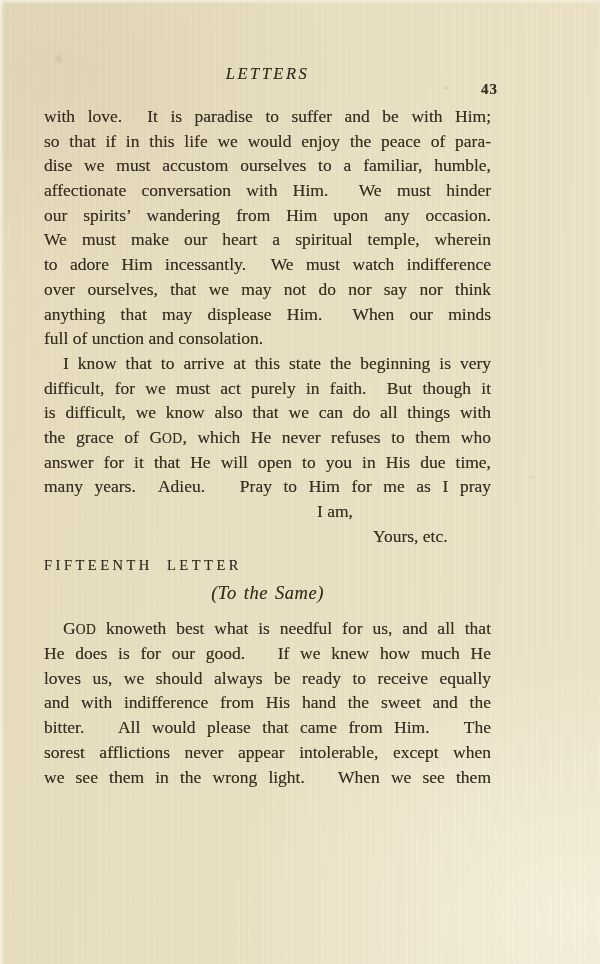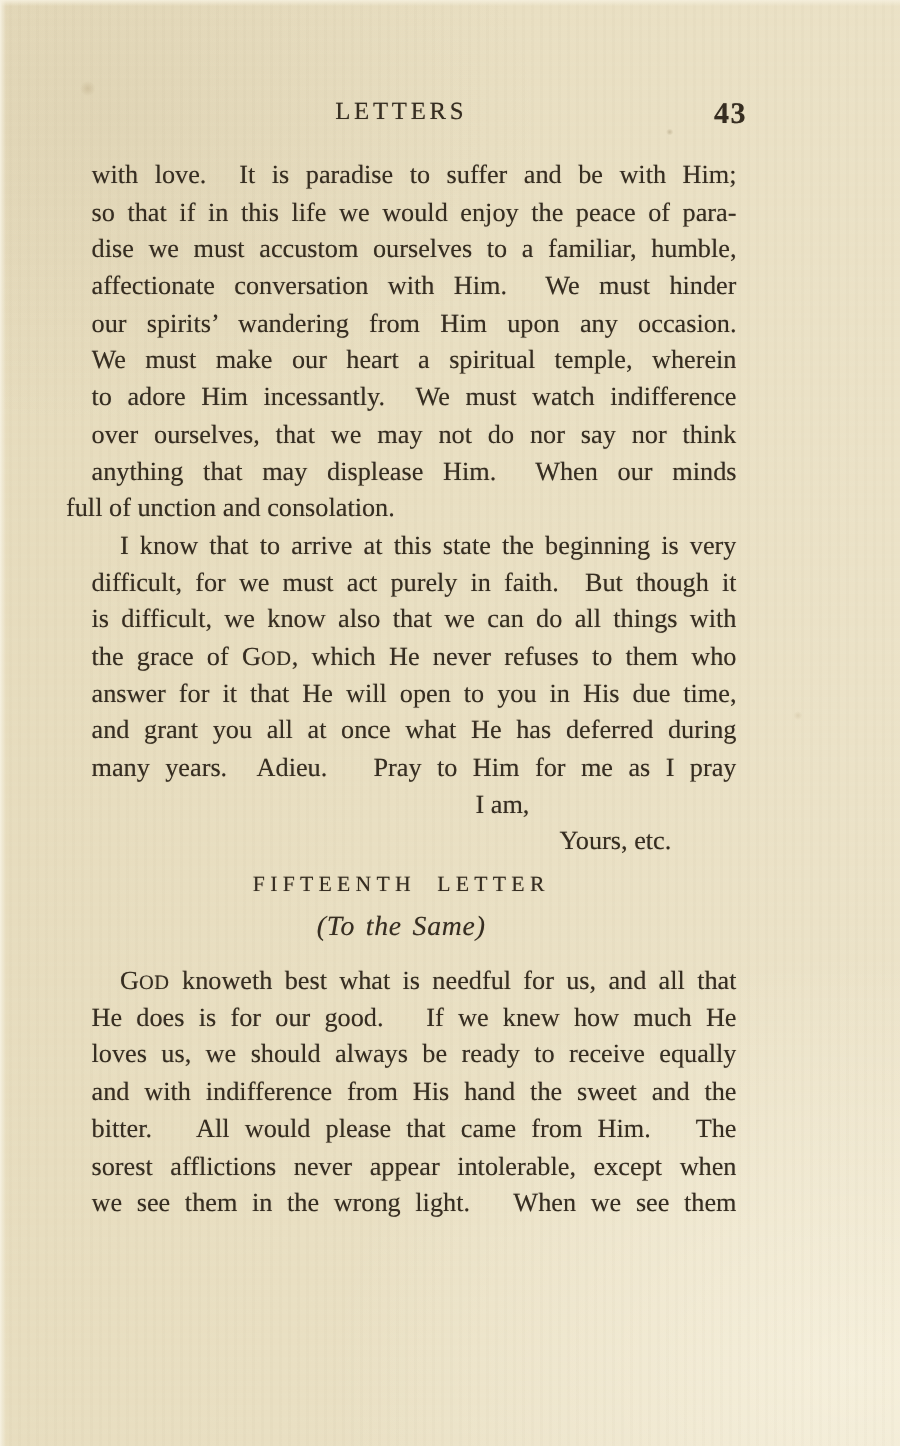--- a/index.html
+++ b/index.html
@@ -46,58 +46,58 @@
              background: radial-gradient(circle, rgba(150,125,80,0.16), rgba(150,125,80,0) 70%); }
 
   .running-header {
     position: absolute;
     top: 64px; left: 44px; width: 447px; height: 22px;
     text-shadow: 0 0 0.5px rgba(54,45,33,0.55);
   }
   .running-title {
     position: absolute; left: 0; right: 0; top: 0;
     text-align: center;
+    font-style: italic;
     font-size: 16.5px;
     letter-spacing: 2.5px;
   }
   .page-number {
-    position: absolute; right: -7px; top: 1px;
+    position: absolute; right: -7px; top: 17px;
     font-weight: bold;
-    font-size: 20px;
+    font-size: 15px;
     letter-spacing: 1px;
   }
 
   .text-block {
     position: absolute;
     top: 104px; left: 44px; width: 447px;
     font-size: 17.5px;
     line-height: 24.7px;
     text-shadow: 0 0 0.55px rgba(54,45,33,0.5);
   }
   .line {
     height: 24.7px;
     white-space: pre-wrap;
     overflow: hidden;
   }
   .line.just {
     text-align: justify;
     text-align-last: justify;
     text-justify: inter-word;
-    margin-left: 17px;
   }
   .line.ind { text-indent: 19px; }
   .sc { font-size: 0.78em; letter-spacing: 0.4px; }
 
   .sig-closing { height: 24.7px; padding-left: 273px; }
   .sig-signoff { height: 24.7px; padding-left: 329px; }
 
   .section-heading {
     margin-top: 5px;
     height: 23px;
-    text-align: center;
+    text-align: left;
     font-size: 14.5px;
     letter-spacing: 3.5px;
     word-spacing: 7px;
   }
   .section-subheading {
     margin-top: 5px;
     height: 27px;
     text-align: center;
     font-style: italic;
     font-size: 18.5px;
@@ -134,21 +134,20 @@
           <div class="line just">over ourselves, that we may not do nor say nor think</div>
           <div class="line just">anything that may displease Him.  When our minds</div>
           <div class="line">full of unction and consolation.</div>
         </div>
         <div class="para">
           <div class="line just ind">I know that to arrive at this state the beginning is very</div>
           <div class="line just">difficult, for we must act purely in faith.  But though it</div>
           <div class="line just">is difficult, we know also that we can do all things with</div>
           <div class="line just">the grace of G<span class="sc">OD</span>, which He never refuses to them who</div>
           <div class="line just">answer for it that He will open to you in His due time,</div>
-          <div class="line just">and grant you all at once what He has deferred during</div>
           <div class="line just">many years.  Adieu.   Pray to Him for me as I pray</div>
         </div>
       </div>
     <div class="sig-closing">I am,</div>
     <div class="sig-signoff">Yours, etc.</div>
     <div class="section-heading">FIFTEENTH LETTER</div>
     <div class="section-subheading">(To the Same)</div>
     <div class="second-letter">
         <div class="para">
           <div class="line just ind">G<span class="sc">OD</span> knoweth best what is needful for us, and all that</div>

